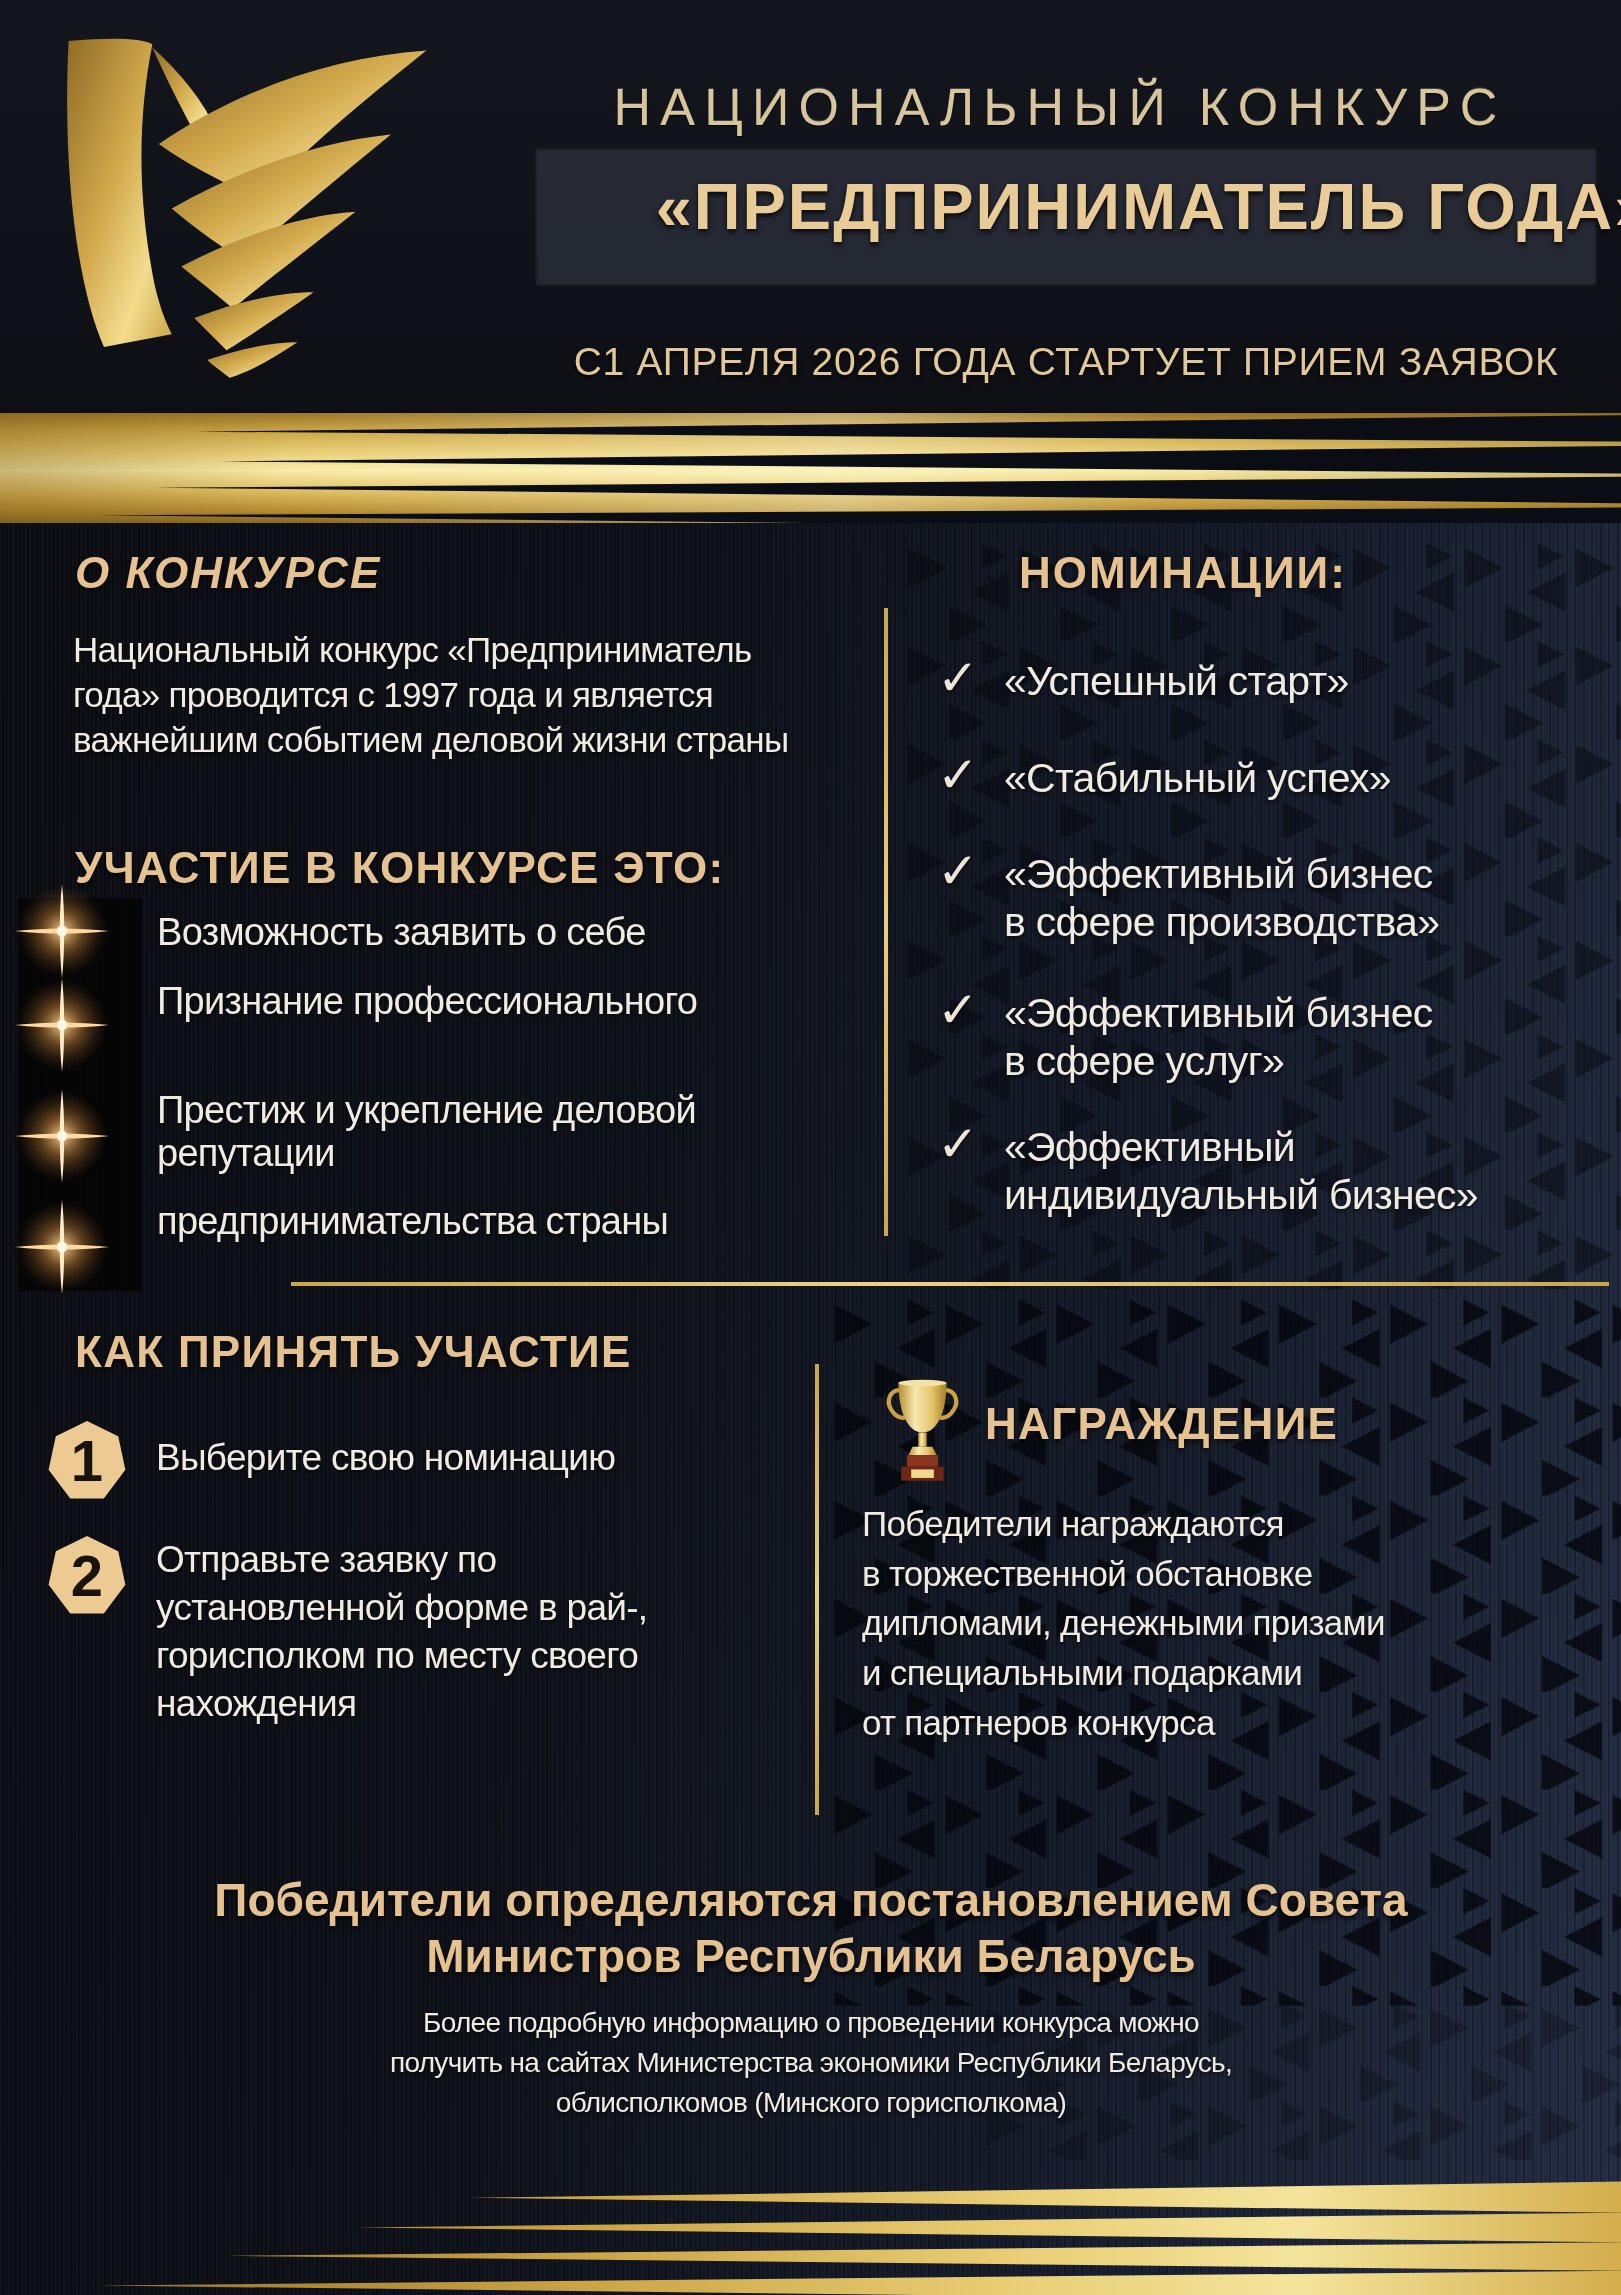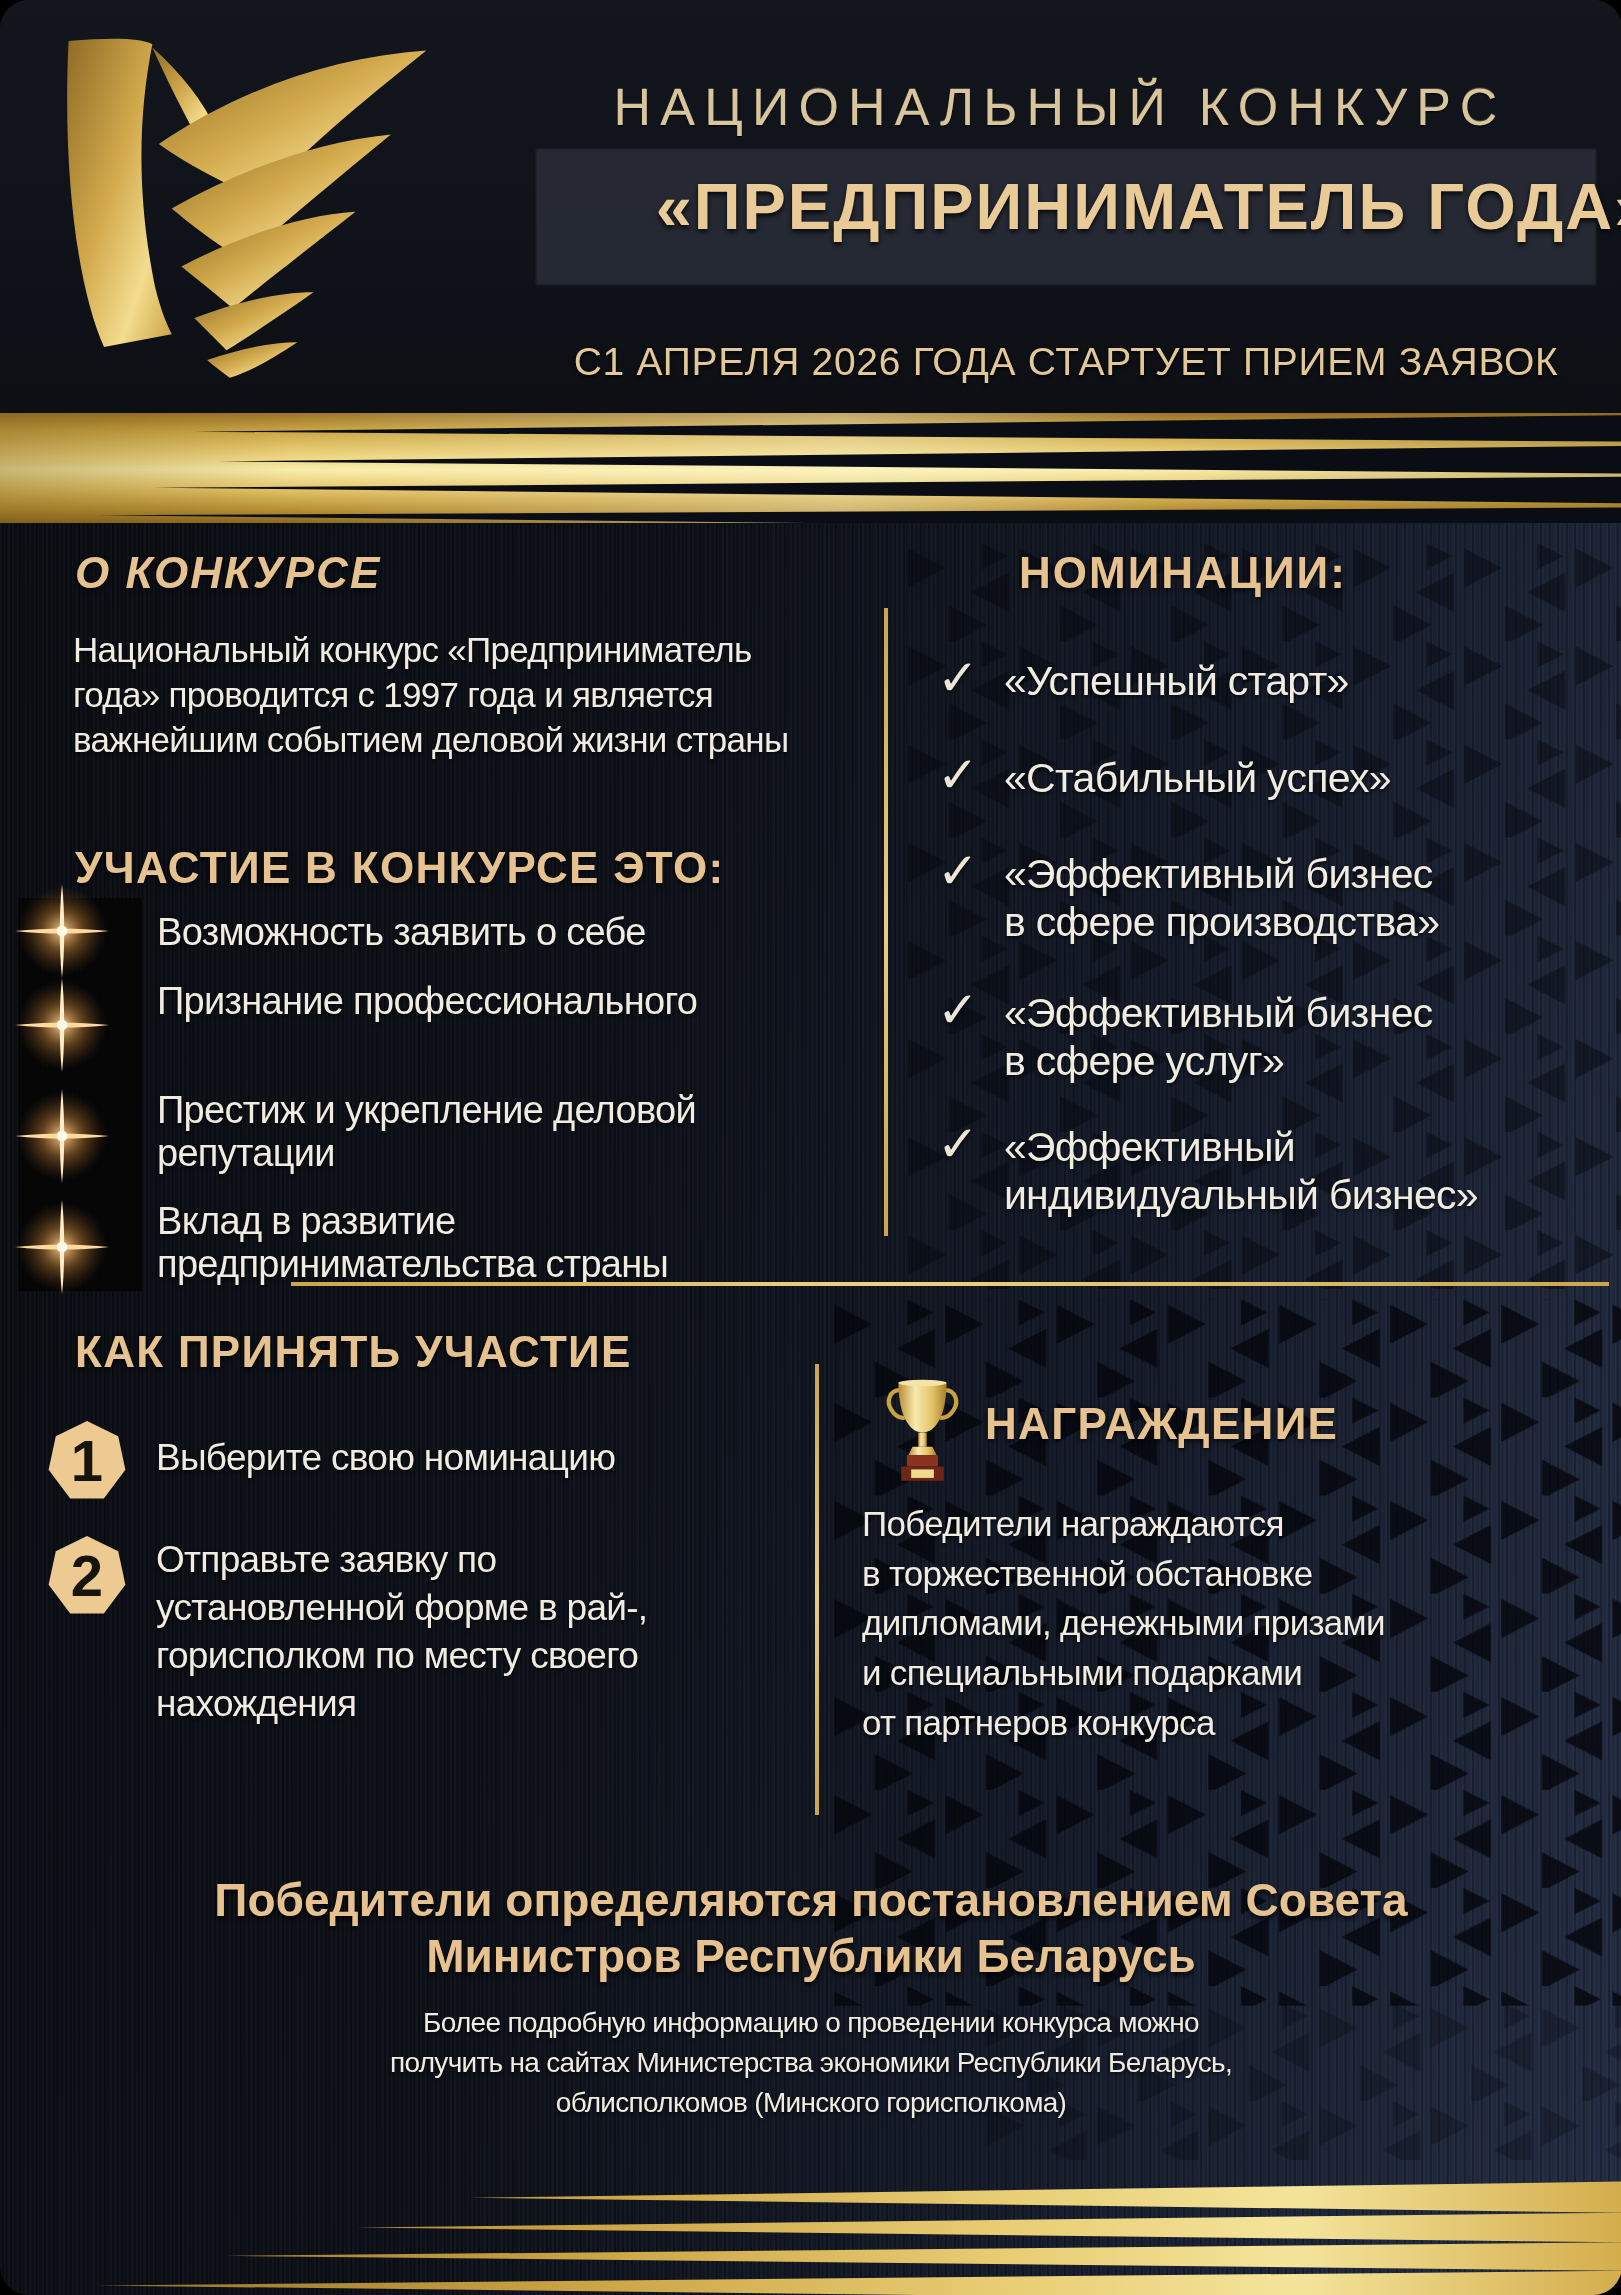--- a/index.html
+++ b/index.html
@@ -4,21 +4,20 @@
 <style>
   html,body{margin:0;padding:0;background:#000;}
   .page{
     position:relative;
     width:1622px;height:2295px;
     overflow:hidden;
     font-family:"Liberation Sans",sans-serif;
     background:
       linear-gradient(100deg,#0a0c11 0%,#0d1018 40%,#141a28 68%,#1e2639 88%,#232c42 100%);
     color:#f1ece1;
-    border-radius:29px;
   }
   
   .streaks{
     position:absolute;inset:0;
     background:
       repeating-linear-gradient(90deg,
         rgba(255,255,255,0.022) 0 1.3px,
         rgba(0,0,0,0.20) 2px 3.9px,
         rgba(130,150,190,0.045) 3.9px 5.2px,
         rgba(0,0,0,0.0) 5.2px 8.5px);
@@ -217,21 +216,20 @@
     <div>Возможность заявить о себе</div>
   </div>
   <div class="bullet cream" style="top:980px">
     <div>Признание профессионального</div>
   </div>
   <div class="bullet cream" style="top:1089px">
     <div>Престиж и укрепление деловой</div>
     <div>репутации</div>
   </div>
   <div class="bullet cream" style="top:1200px">
-    <div>Вклад в развитие</div>
     <div>предпринимательства страны</div>
   </div>
 
   <div class="vdiv1"></div>
 
   <div class="nom-heading gold-h">НОМИНАЦИИ:</div>
 
   <div class="nom-item" style="top:657px">
     <span class="check">✓</span>
     <div class="nom-text cream">

